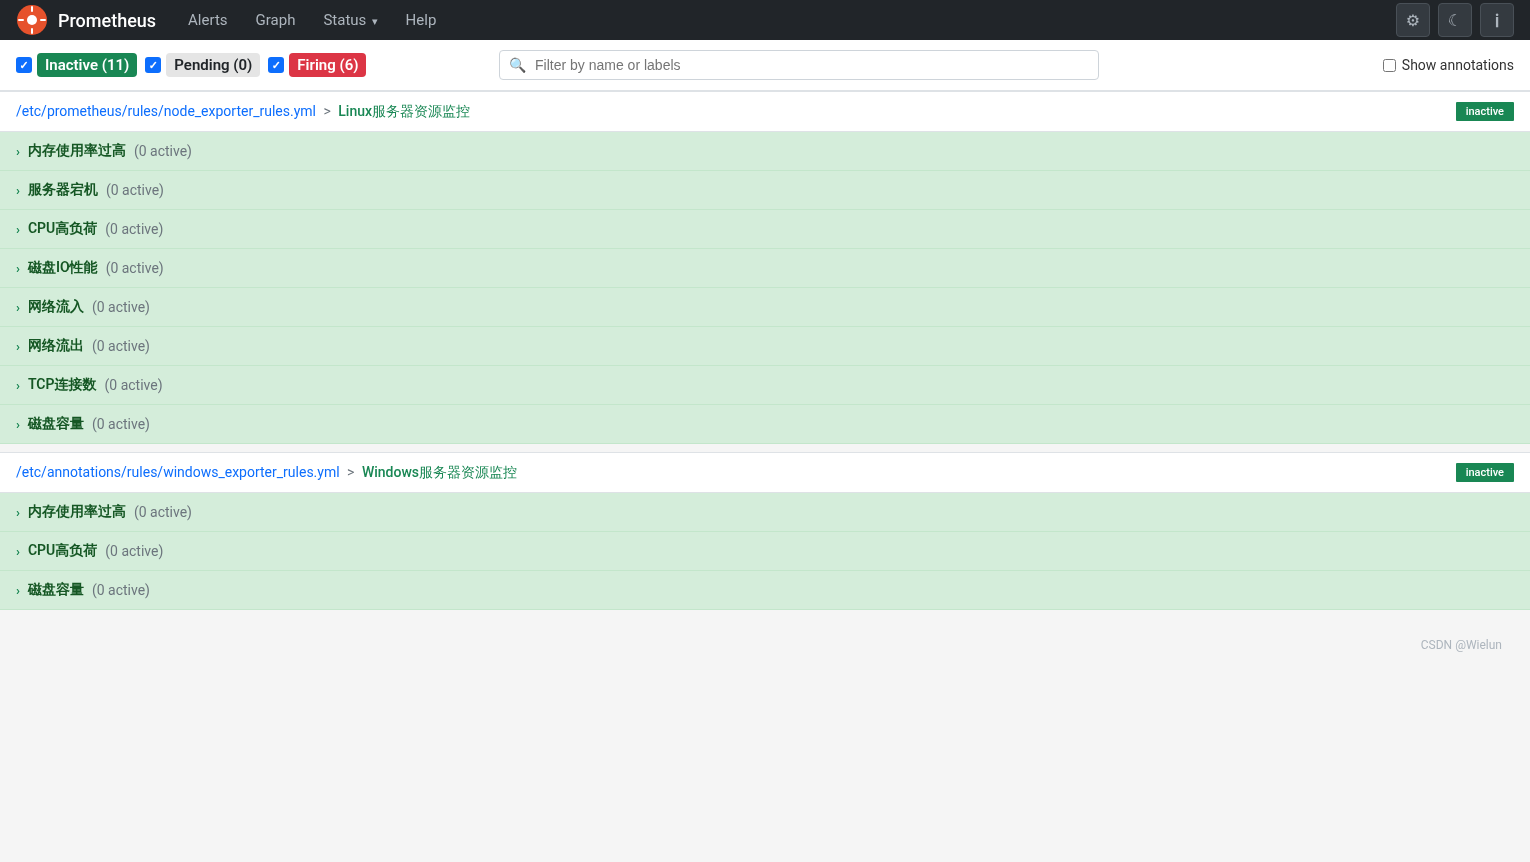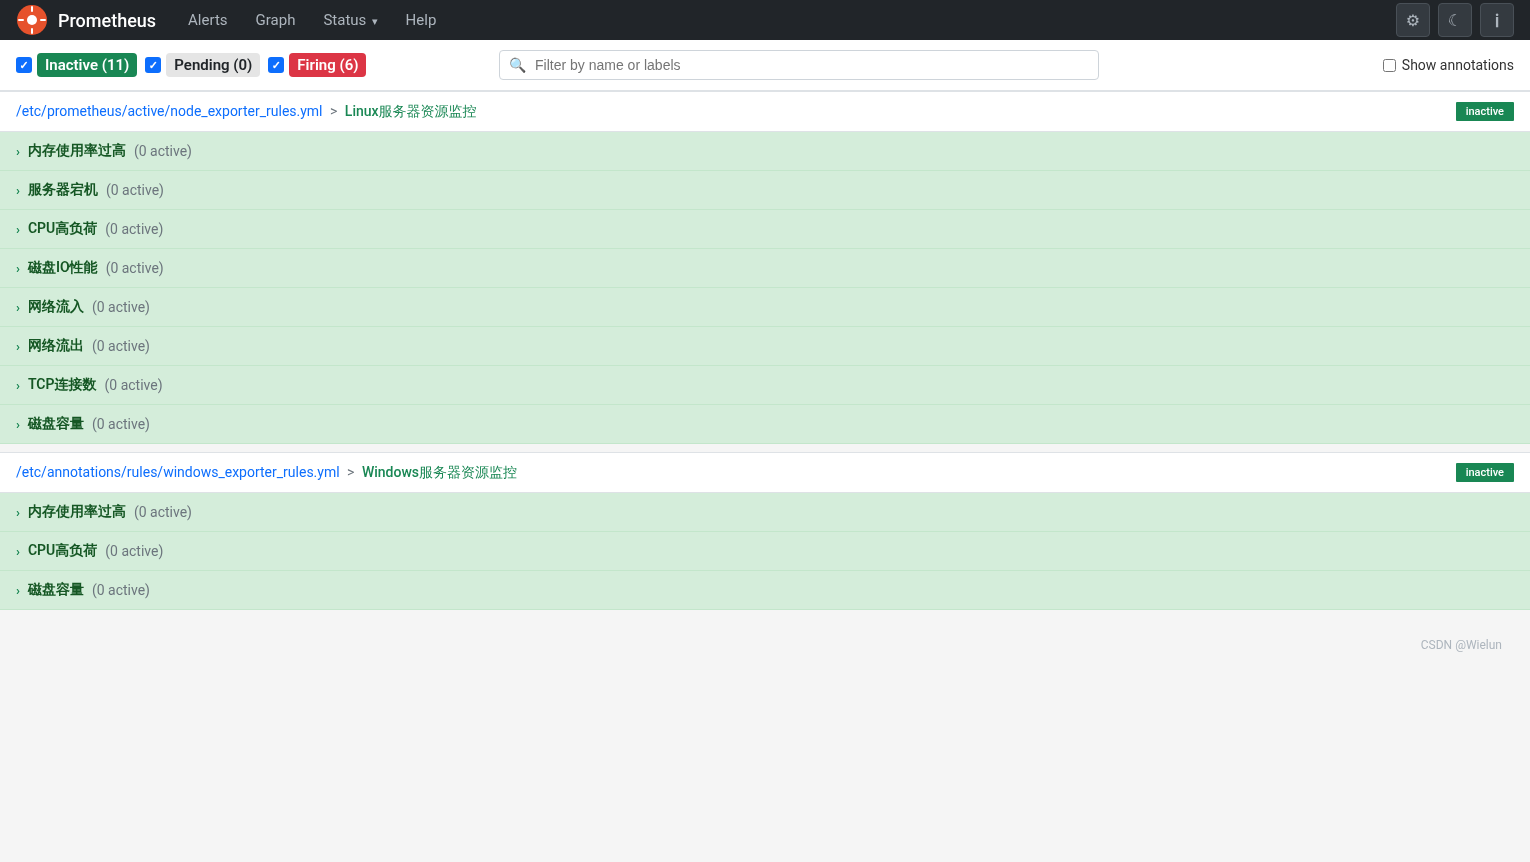--- a/index.html
+++ b/index.html
@@ -268,21 +268,21 @@
 
   <div class="show-annotations">
     <input type="checkbox" style="">
     <span>Show annotations</span>
   </div>
 </div>
 
 <div class="content" id="content-area">
     <div class="rule-group-header">
       <div class="rule-group-path">
-        <a href="#">/etc/prometheus/active/node_exporter_rules.yml</a>
+        <a href="#">/etc/prometheus/rules/node_exporter_rules.yml</a>
         <span class="separator">&gt;</span>
         <span class="group-name">Linux服务器资源监控</span>
       </div>
       <span class="status-badge-inactive">inactive</span>
     </div>
     <div class="rule-item">
         <span class="rule-chevron">›</span>
         <span class="rule-name">内存使用率过高</span>
         <span class="rule-active">(0 active)</span>
       </div>

